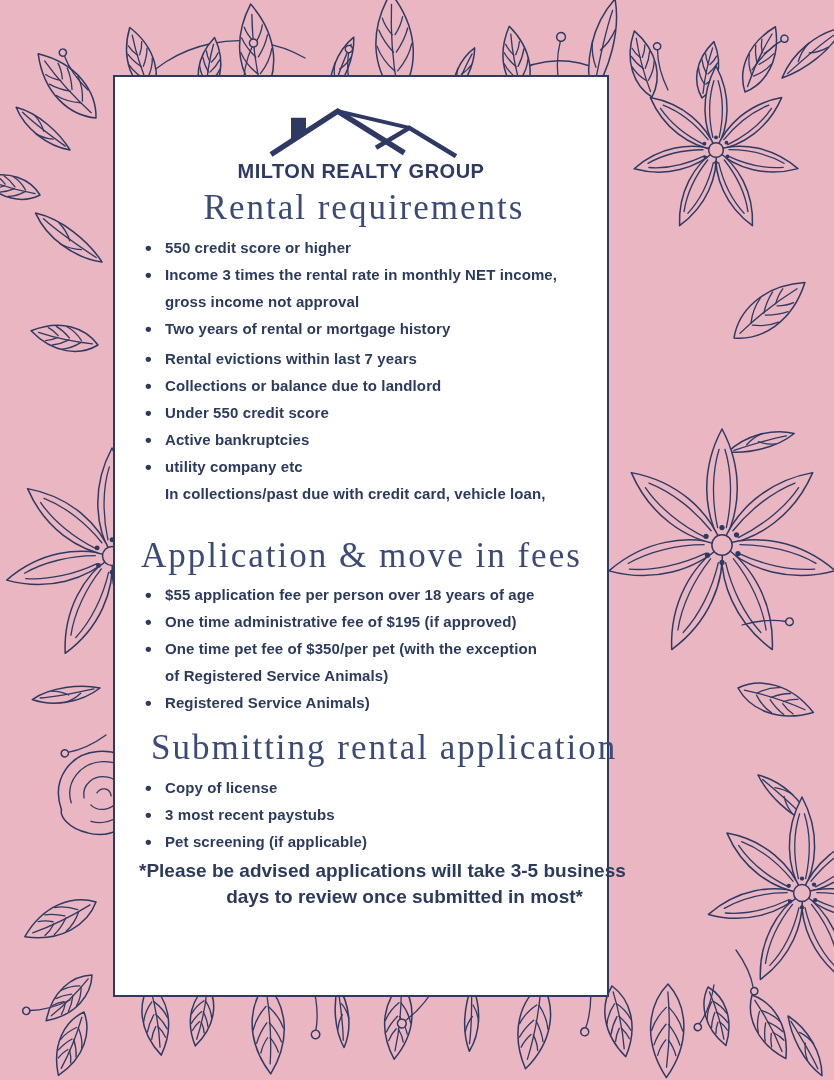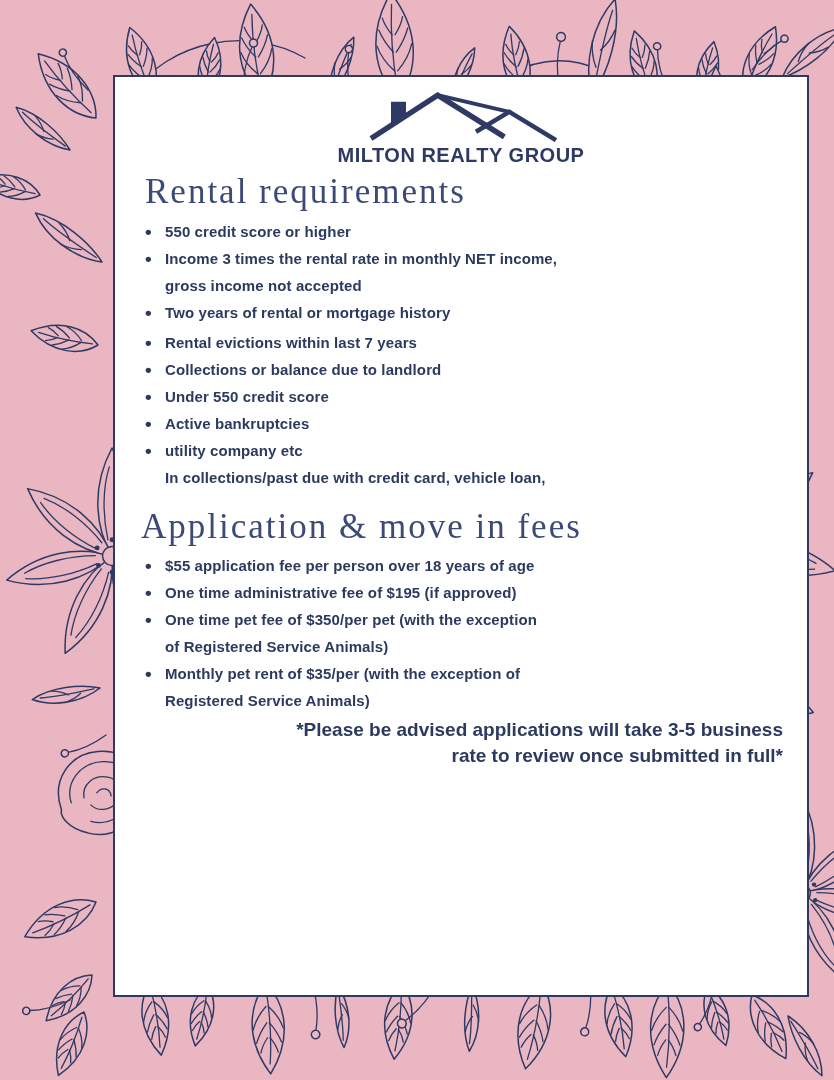--- a/index.html
+++ b/index.html
@@ -17,46 +17,46 @@
     overflow:hidden;
     font-family:"Liberation Sans","DejaVu Sans",sans-serif;
   }
   
   svg.floral{position:absolute;left:0;top:0;z-index:0;}
   .pf{fill:var(--pink);stroke:var(--navy);stroke-width:1.5;stroke-linejoin:round;vector-effect:non-scaling-stroke;}
   .ln{fill:none;stroke:var(--navy);stroke-width:1.3;stroke-linecap:round;vector-effect:non-scaling-stroke;}
   .nf{fill:var(--navy);stroke:none;}
   
   .panel{
-    position:absolute;left:113px;top:75px;width:696px;height:922px;
+    position:absolute;left:113px;top:75px;width:496px;height:922px;
     background:var(--panel);
     border:2px solid var(--navy);
     z-index:1;
-    padding:0 24px;
+    padding:16px 24px;
   }
   
   .logo{padding-top:13px;text-align:center;}
   .logo svg{display:block;margin:0 auto;}
   .logo-text{
     margin-top:2px;
     font-size:20px;font-weight:bold;letter-spacing:.5px;
     color:var(--navy);
   }
   
   h2.heading{
     font-family:"Liberation Serif","DejaVu Serif",serif;
     font-weight:400;
     font-size:35px;line-height:1.3;
     letter-spacing:2px;
     color:var(--heading);
     white-space:nowrap;
     margin:16px 0 0 2px;
   }
-  .sec-1 h2.heading{margin-top:2px;margin-left:6px;}
-  .sec-3 h2.heading{margin-top:13px;}
+  .sec-1 h2.heading{margin-top:2px;margin-left:6px;text-align:center;}
+  .sec-3 h2.heading{margin-top:26px;}
   .sec-4 h2.heading{margin-top:9px;margin-left:12px;}
   ul.bullets{list-style:none;margin:3px 0 0 0;padding:0;}
   ul.bullets li{
     position:relative;
     padding-left:26px;
     font-size:15px;font-weight:bold;
     line-height:27px;
     color:var(--body);
     letter-spacing:.1px;
   }
@@ -209,21 +209,21 @@
   </div>
 
   <section class="sec sec-1">
     <h2 class="heading">Rental requirements</h2>
     <ul class="bullets">
       <li>
           <span class="bullet-line">550 credit score or higher</span>
         </li>
       <li>
         <span class="bullet-line">Income 3 times the rental rate in monthly NET income,</span>
-        <span class="bullet-line">gross income not accepted</span>
+        <span class="bullet-line">gross income not approval</span>
       </li>
       <li>
           <span class="bullet-line">Two years of rental or mortgage history</span>
         </li>
     </ul>
   </section>
 
   <section class="sec sec-2">
     <ul class="bullets">
       <li>
@@ -252,25 +252,38 @@
           <span class="bullet-line">$55 application fee per person over 18 years of age</span>
         </li>
       <li>
           <span class="bullet-line">One time administrative fee of $195 (if approved)</span>
         </li>
       <li>
         <span class="bullet-line">One time pet fee of $350/per pet (with the exception</span>
         <span class="bullet-line">of Registered Service Animals)</span>
       </li>
       <li>
-        <span class="bullet-line">Monthly pet rent of $35/per (with the exception of</span>
         <span class="bullet-line">Registered Service Animals)</span>
       </li>
     </ul>
   </section>
 
+  <section class="sec sec-4">
+    <h2 class="heading">Submitting rental application</h2>
+    <ul class="bullets">
+      <li>
+          <span class="bullet-line">Copy of license</span>
+        </li>
+      <li>
+          <span class="bullet-line">3 most recent paystubs</span>
+        </li>
+      <li>
+          <span class="bullet-line">Pet screening (if applicable)</span>
+        </li>
+    </ul>
+  </section>
 
   <p class="note">
     <span class="note-line">*Please be advised applications will take 3-5 business</span>
-    <span class="note-line">rate to review once submitted in full*</span>
+    <span class="note-line">days to review once submitted in most*</span>
   </p>
 
 </div>
 
 </body></html>

